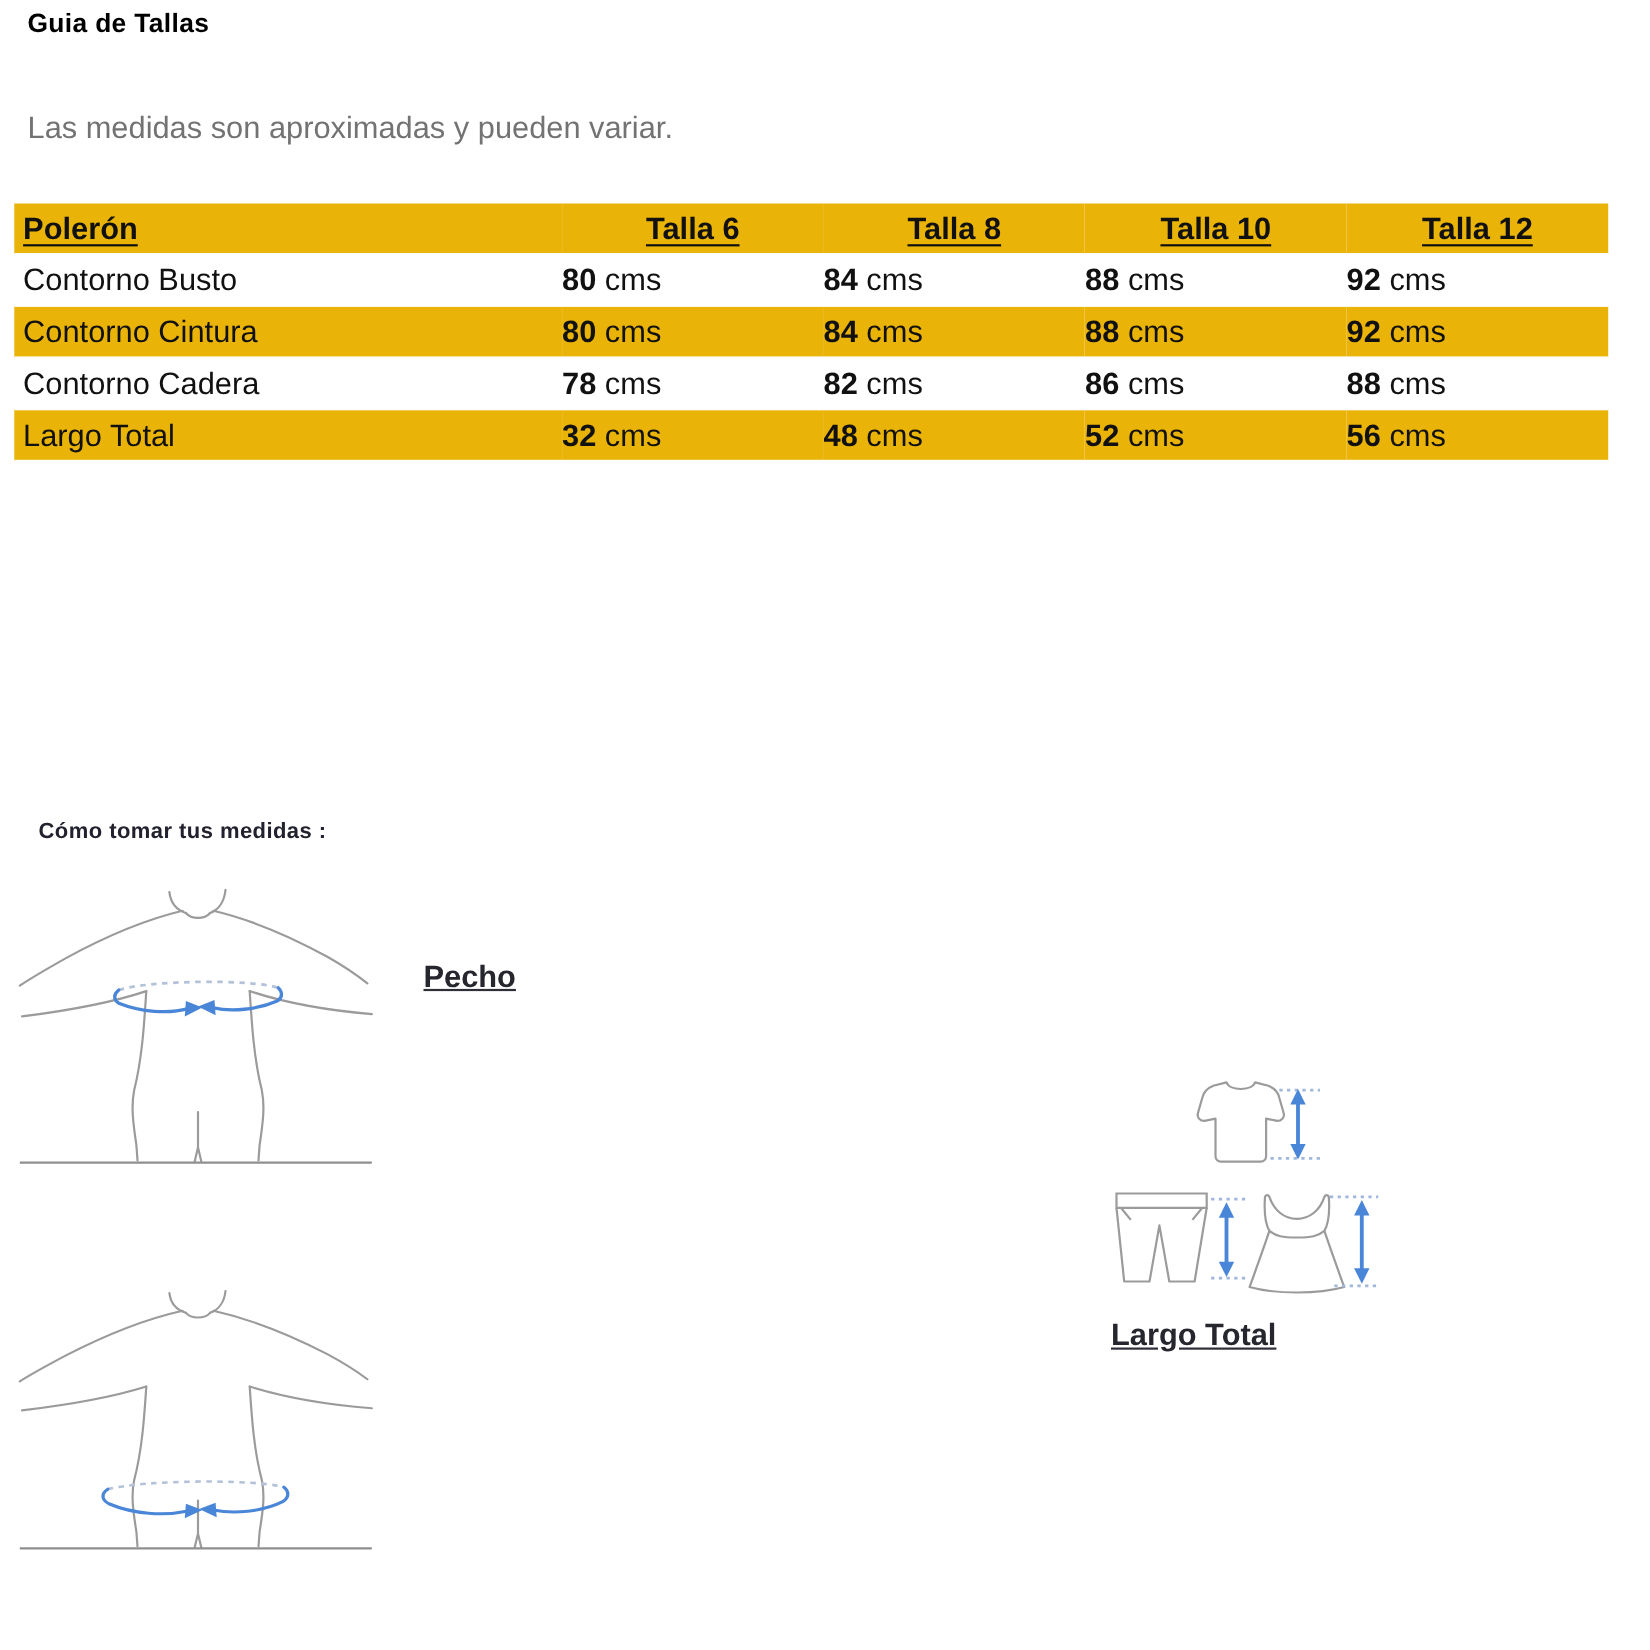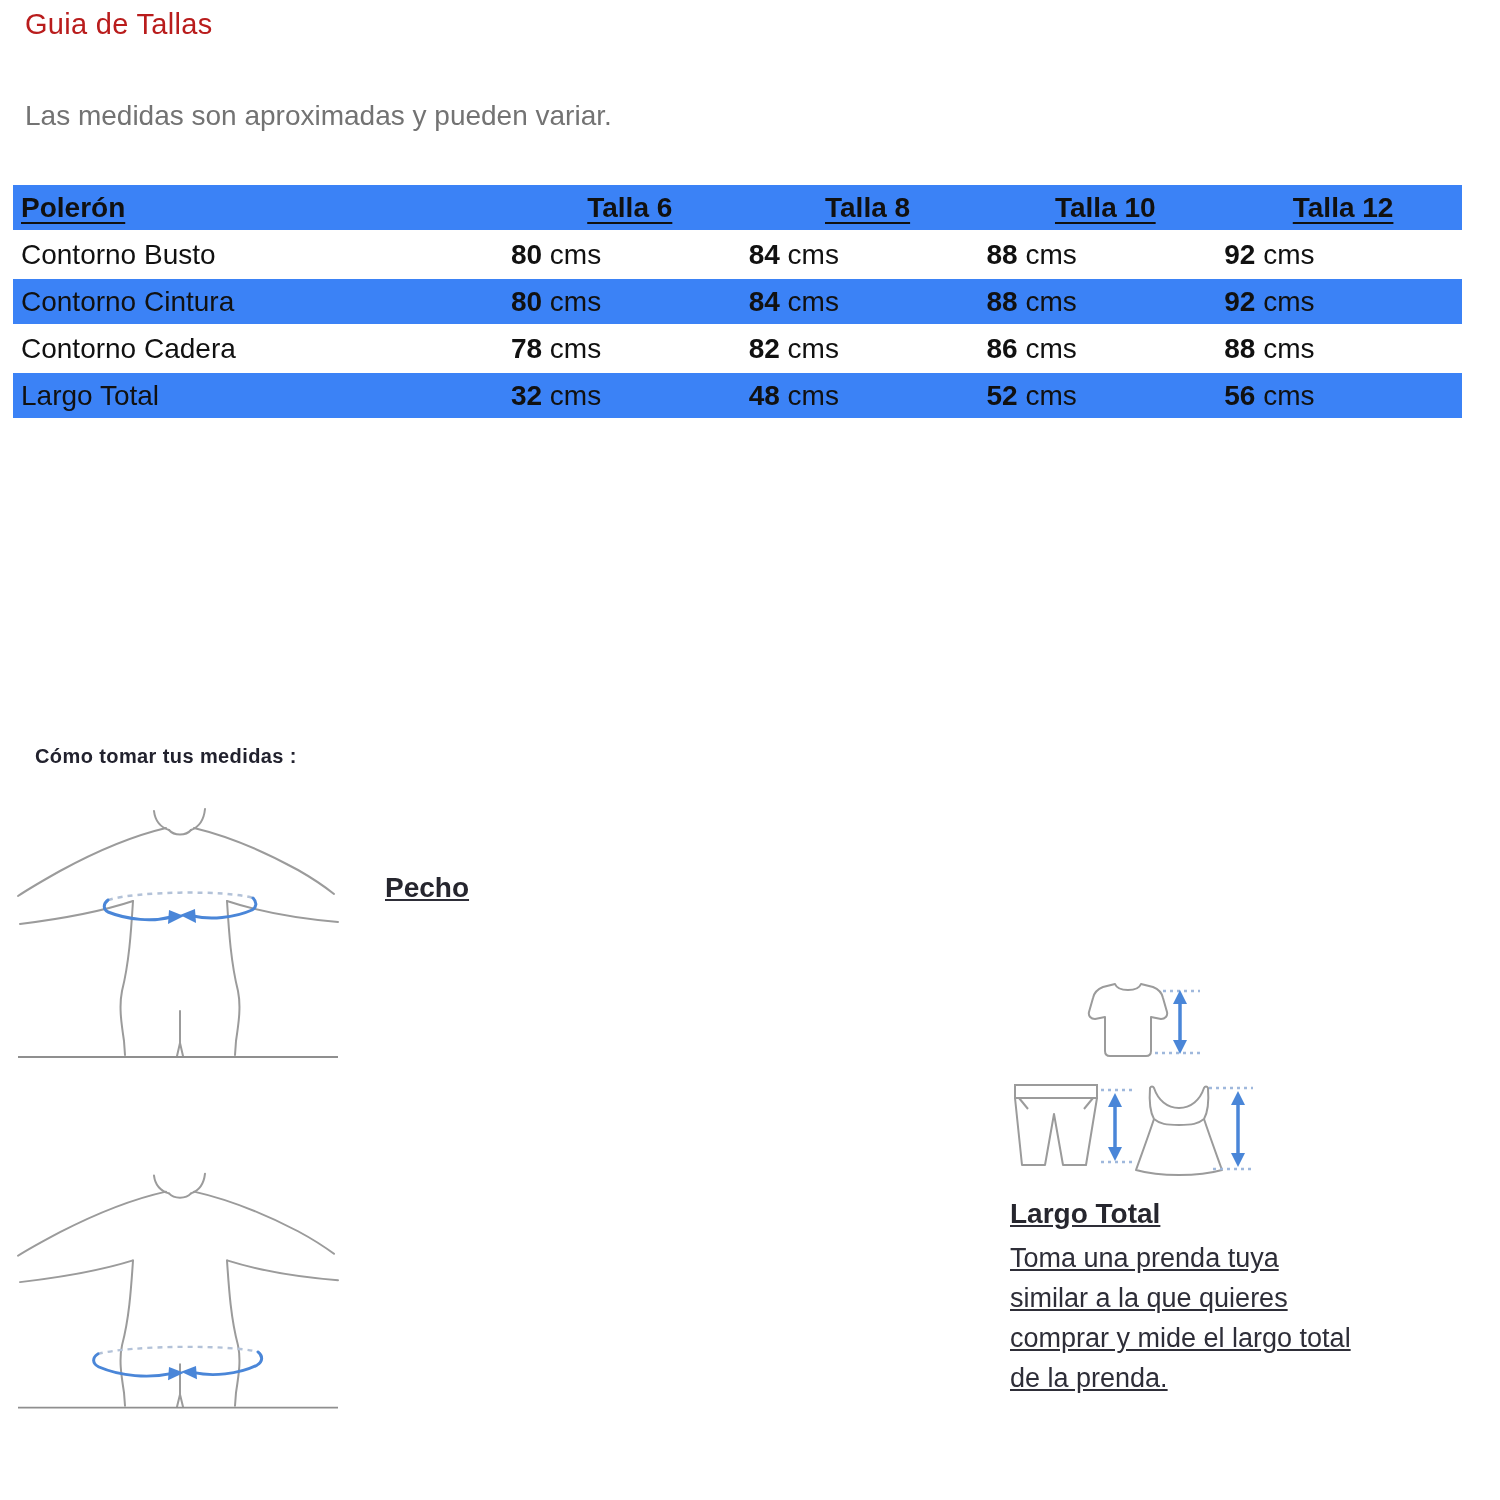--- a/index.html
+++ b/index.html
@@ -1,29 +1,29 @@
 <!DOCTYPE html>
 <html><head>
 <meta charset="utf-8">
 <style>
   html,body{margin:0;padding:0;background:#ffffff;}
   .page{
     position:relative;width:1500px;height:1500px;background:#ffffff;overflow:hidden;
     font-family:"Liberation Sans", sans-serif;color:#111111;
   }
   .abs{position:absolute;}
-  .title{left:25px;top:8px;font-size:29px;font-weight:normal;color:#b91c1c;letter-spacing:.3px;}
+  .title{left:25px;top:8px;font-size:24px;font-weight:bold;color:#000000;letter-spacing:.3px;}
   .subtitle{left:25px;top:100px;font-size:28px;color:#737373;}
   
   .size-table{left:13px;top:185px;width:1449px;border-collapse:collapse;table-layout:fixed;}
   .size-table td,.size-table th{height:45px;font-size:28px;border-bottom:2px solid #ffffff;padding:0;}
   .size-table th{font-weight:bold;text-align:center;}
   .size-table th.lbl,.size-table td.lbl{text-align:left;padding-left:8px;width:34%;}
   .size-table .vcol{width:16.5%;}
-  .size-table .stripe{background:#3b82f6;}
+  .size-table .stripe{background:#eab308;}
   .size-table th span{text-decoration:underline;text-underline-offset:5px;}
   .num{font-weight:bold;}
   .unit{font-weight:normal;}
   
   .howto-heading{left:35px;top:745px;font-size:20px;font-weight:bold;color:#22222e;letter-spacing:.4px;}
   .sec{color:#2e2e38;text-decoration:underline;}
   .sec-title{font-size:28px;font-weight:bold;color:#26262e;margin:0 0 8px 0;}
   .sec-text{font-size:27px;line-height:40px;white-space:pre-line;margin:0;}
   .pecho-block{left:385px;top:872px;width:430px;}
   .cadera-block{left:385px;top:1218px;width:430px;}
@@ -140,24 +140,20 @@
       <g>
         <line x1="243" y1="138" x2="243" y2="196" stroke="#4a86d8" stroke-width="3.5"></line>
         <polygon points="243,129 236,143 250,143" fill="#4a86d8"></polygon>
         <polygon points="243,205 236,191 250,191" fill="#4a86d8"></polygon>
       </g>
     </g>
   </svg>
 
   <div class="abs largo-block sec">
     <p class="sec-title">Largo Total</p>
-    <p class="sec-text">Toma una prenda tuya
-similar a la que quieres
-comprar y mide el largo total
-de la prenda.</p>
   </div>
 
   <svg class="abs" style="left:8px;top:1168px;" width="335" height="250" viewBox="0 0 335 265" preserveAspectRatio="none">
     <g fill="none" stroke="#9b9b9b" stroke-width="2" stroke-linecap="round" stroke-linejoin="round">
       <path d="M 146,8 C 147,17 152,24 161,27"></path>
       <path d="M 161,27 C 166,33 178,33 183,27"></path>
       <path d="M 183,27 C 191,24 196,16 197,6"></path>
       <path d="M 158,25 C 120,34 85,50 52,68 C 36,77 22,85 10,93"></path>
       <path d="M 125,98 C 98,107 60,115 12,121"></path>
       <path d="M 186,25 C 224,34 259,50 290,67 C 304,75 316,83 326,91"></path>

